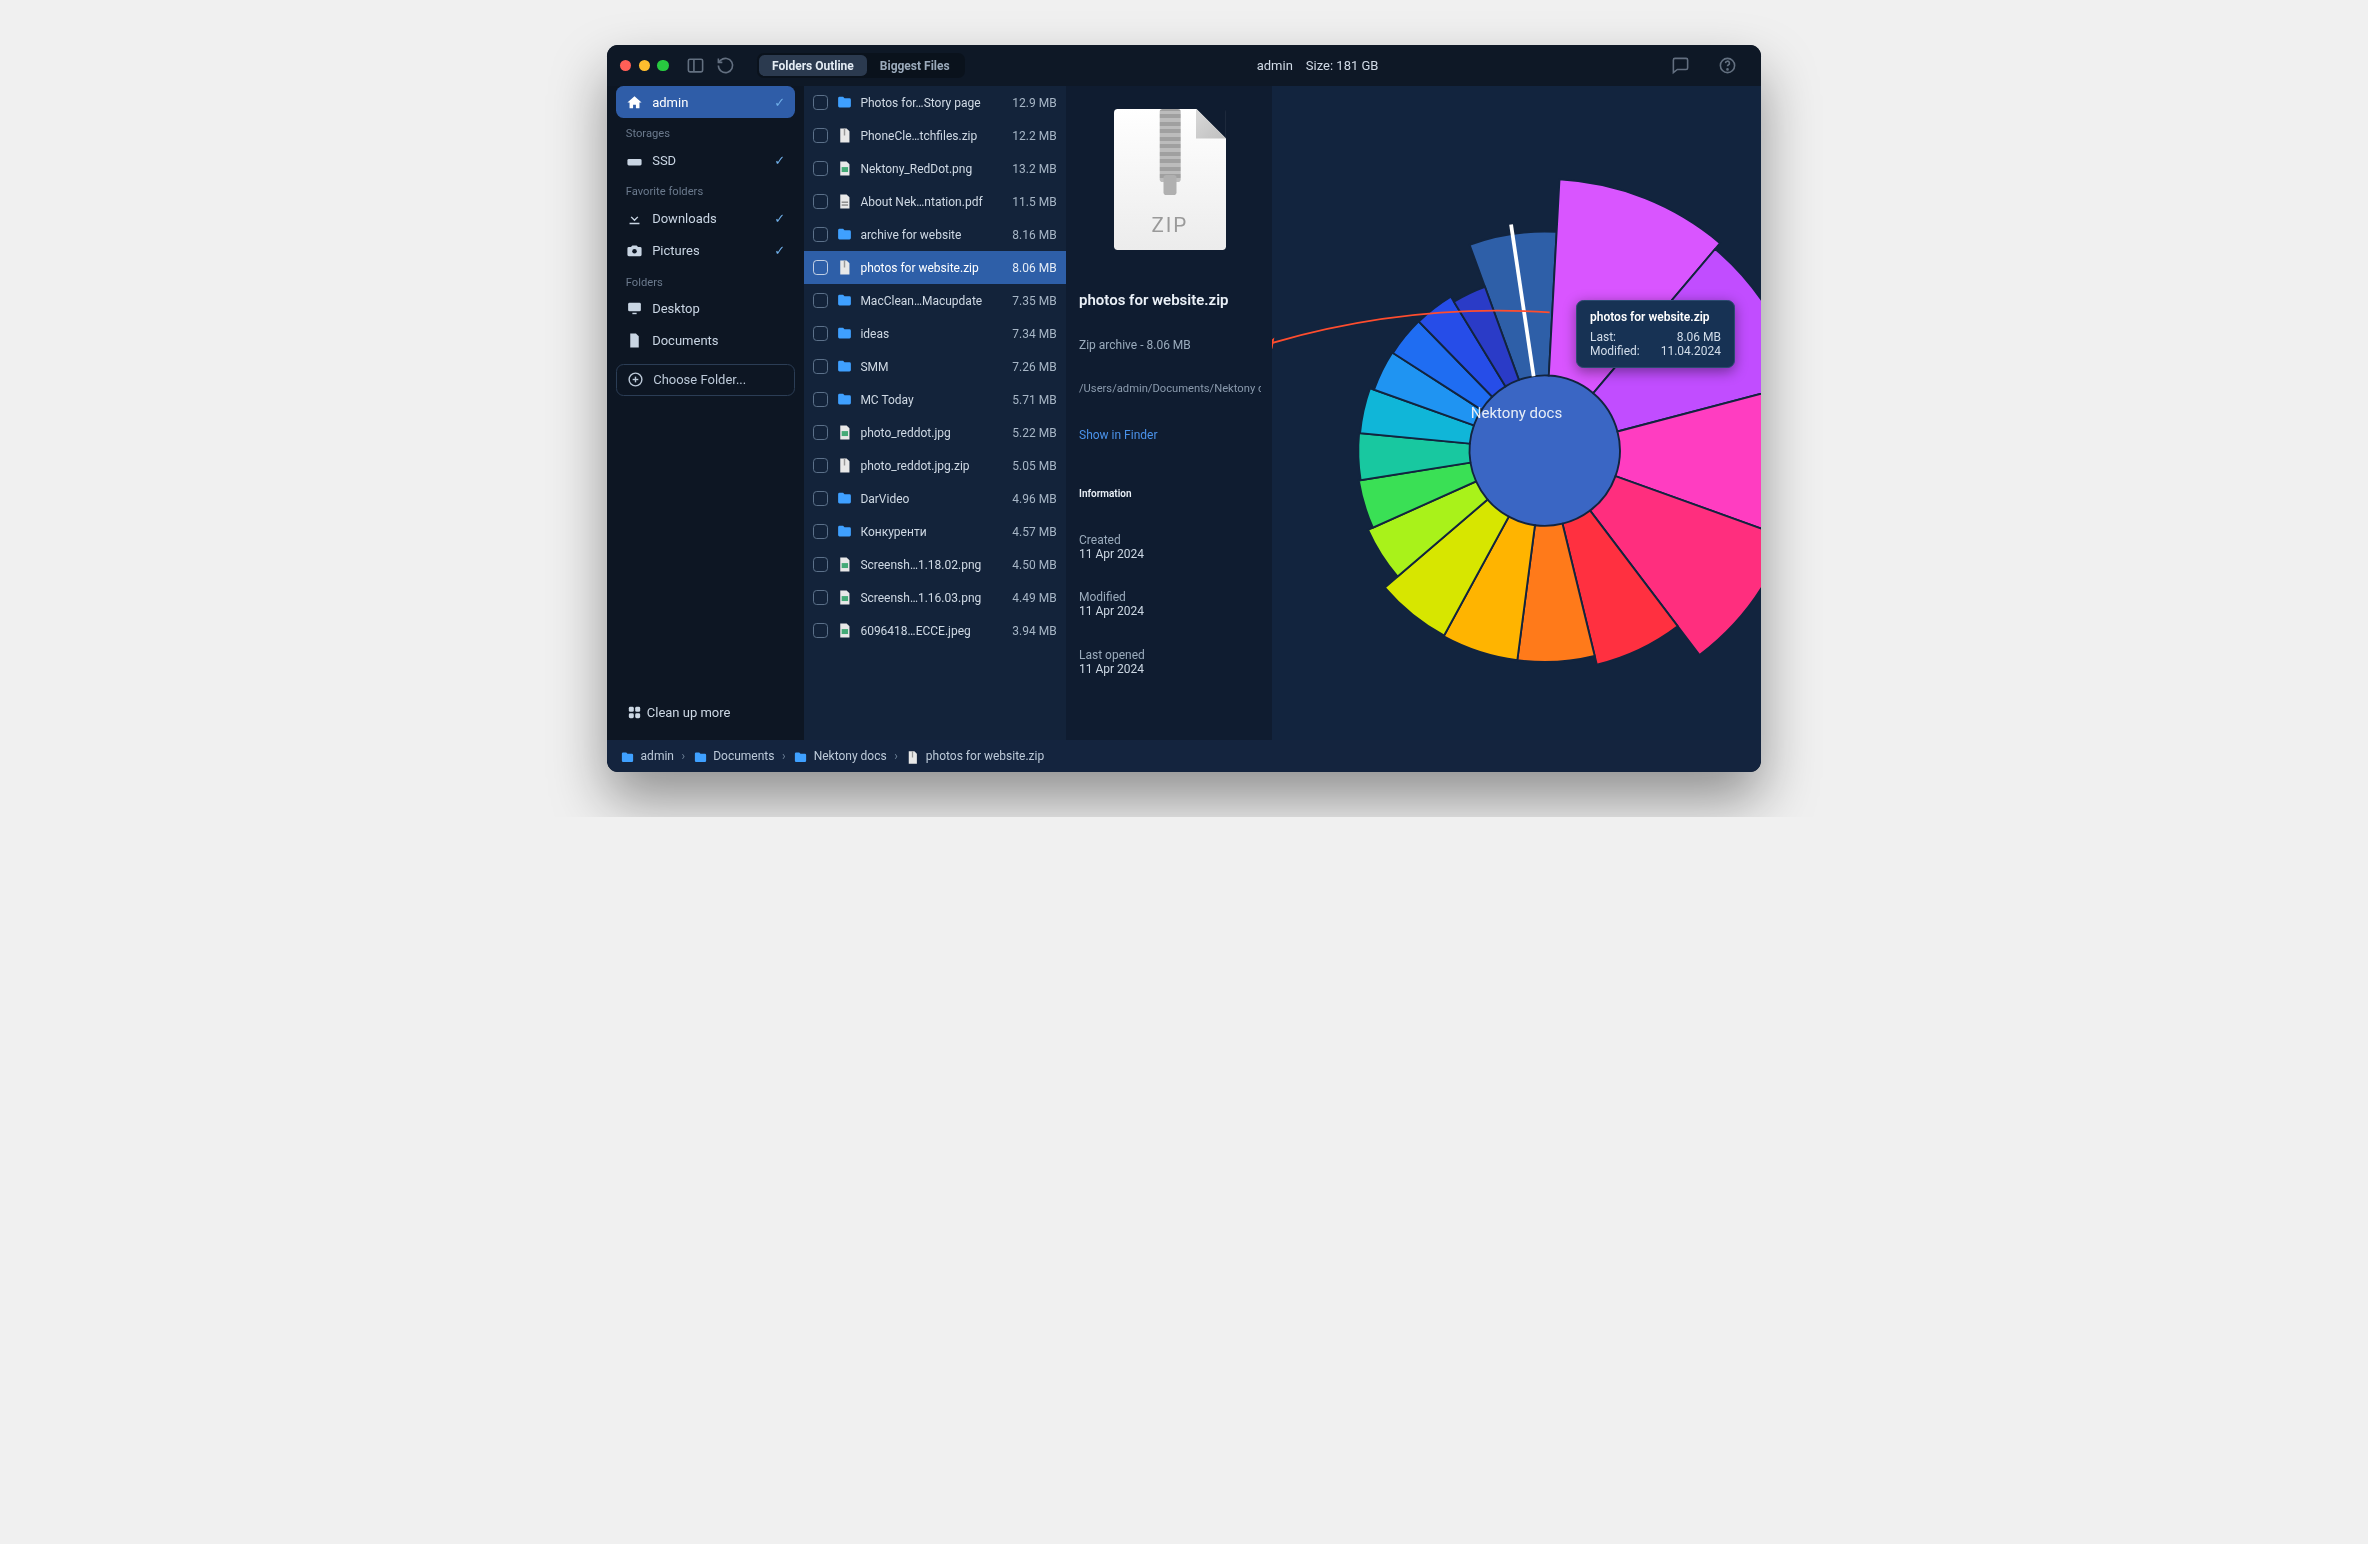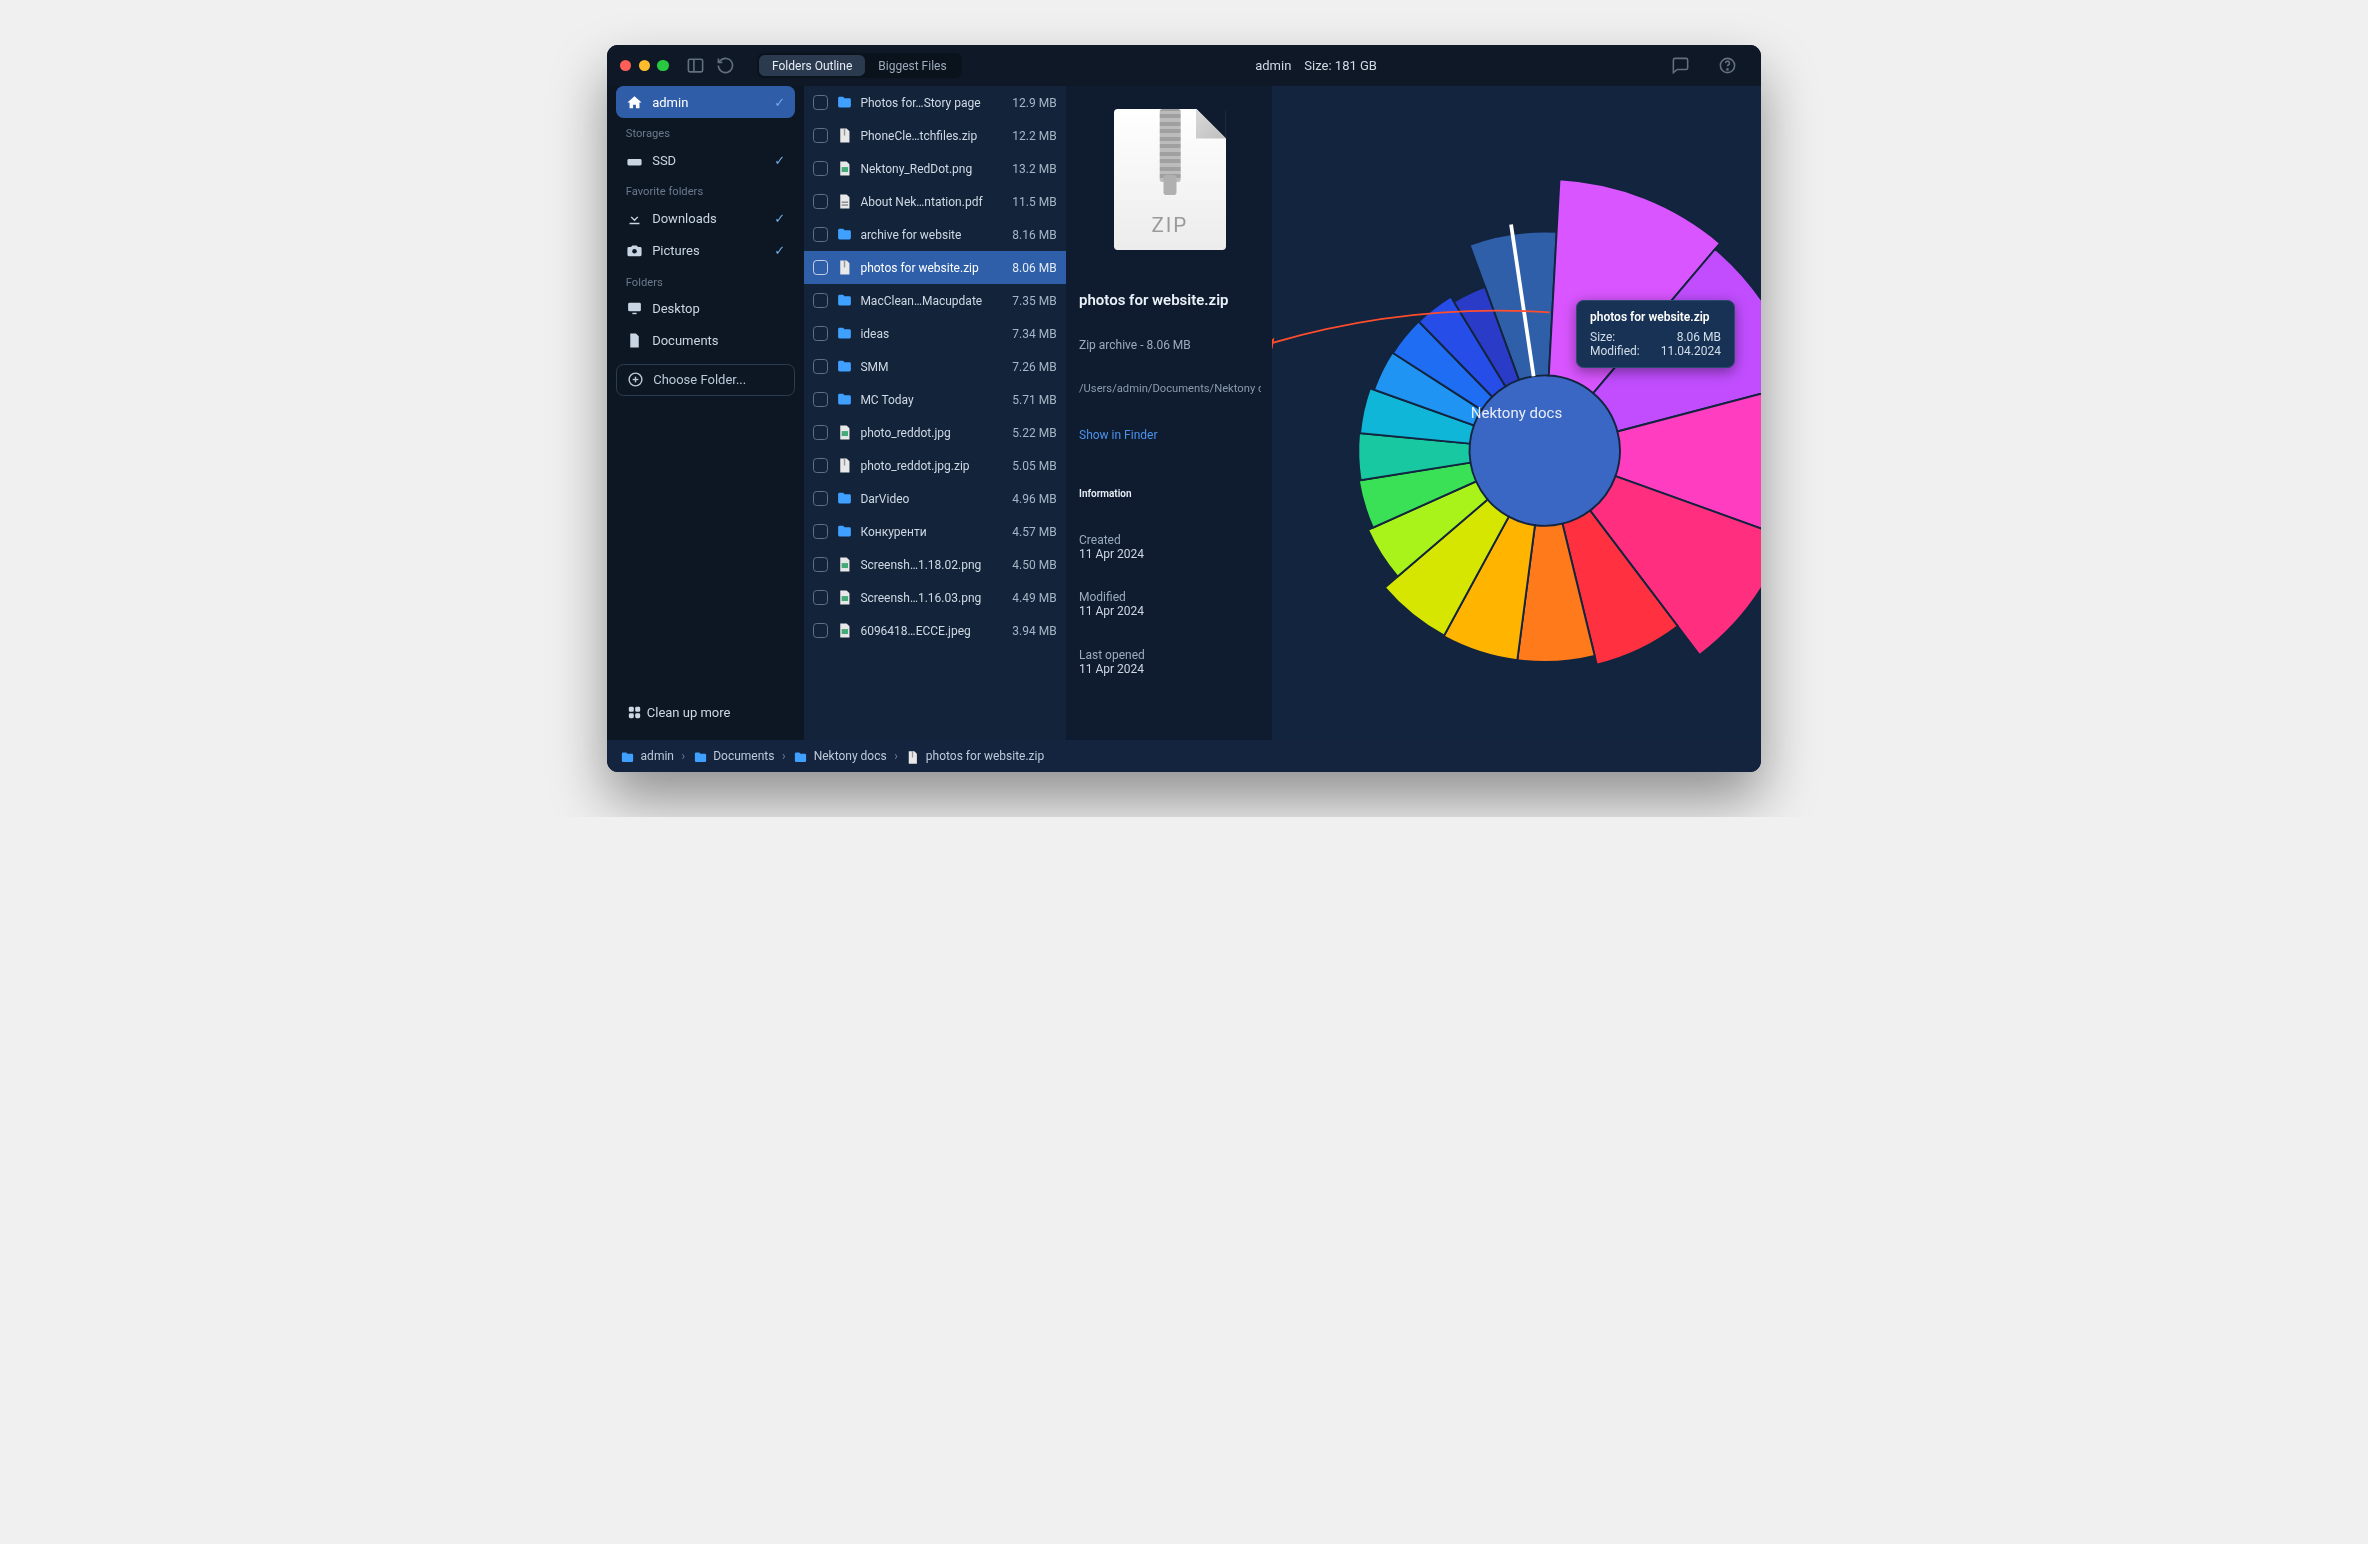--- a/index.html
+++ b/index.html
@@ -5,21 +5,21 @@
 html,body{margin:0;padding:0;background:#f0f0f0;font-family:-apple-system,BlinkMacSystemFont,"Segoe UI",Roboto,sans-serif;}
 *{box-sizing:border-box;}
 .window{width:1154px;height:727px;margin:45px auto;background:#0e1826;border-radius:11.2px;overflow:hidden;display:flex;flex-direction:column;box-shadow:0 28px 56px rgba(0,0,0,.4);position:relative;color:#c9d5e3;}
 .titlebar{height:41px;display:flex;align-items:center;padding:0 13px;background:#0e1826;}
 .traffic{display:flex;gap:7.5px;margin-right:17px;}
 .traffic span{width:11.2px;height:11.2px;border-radius:50%;display:block;}
 .tl-close{background:#ff5f57;}.tl-min{background:#ffbd2e;}.tl-max{background:#28c940;}
 .tb-icon{width:19px;height:19px;margin-right:11.2px;opacity:.55;color:#a9b8cb;}
 .tb-icon svg{width:100%;height:100%;}
 .seg{display:flex;background:rgba(0,0,0,.25);border-radius:6.6px;padding:1.9px;margin-left:11.2px}
-.seg span{padding:3.7px 13px;font-size:12px;border-radius:5.6px;cursor:pointer;color:#9baabb;}
+.seg span{padding:3.7px 13px;font-size:12px;border-radius:5.6px;cursor:pointer;color:#9baabb;font-weight:bold;}
 .seg span.active{background:#2b3a4f;color:#e4ecf4;}
 .tb-center{flex:1;display:flex;justify-content:center;gap:13px;font-size:13px;color:#d0dae6;}
 .tb-right{display:flex;gap:17px;align-items:center;}
 .body{flex:1;display:flex;min-height:0;}
 .sidebar{width:197px;background:#0d1623;padding:0px 9.4px 9.4px;display:flex;flex-direction:column;font-size:13px;}
 .sb-item{display:flex;align-items:center;gap:9.4px;height:32px;padding:0 9.4px;border-radius:7.5px;cursor:pointer;color:#c9d5e3;}
 .sb-item.selected{background:#2f5da8;color:#fff;}
 .sb-item .chk{margin-left:auto;color:#6faee8;}
 .sb-section{font-size:11.2px;color:#6b7a8d;padding:9.4px 9.4px 3.7px;}
 .choose{margin-top:7.5px;border:0.9px solid #2b3d55;border-radius:7.5px;display:flex;align-items:center;gap:9.4px;height:32px;padding:0 9.4px;color:#bcc9d8;cursor:pointer;}
@@ -427,21 +427,21 @@
           <path d="M193.42334106332686 201.66828745589146 A185.46153846153845 185.46153846153845 0 0 1 226.4056450942238 185.78249148653603 L262.568175403564 284.85018297220967 A80 80 0 0 0 248.34105130894233 291.7026208851627 Z" fill="#2a3bc7" stroke="#12243e" stroke-width="2"></path>
         </svg>
       <svg class="arrow" width="300" height="56" viewBox="0 0 320 60">
         <path d="M315 10 Q 160 0 10 45" fill="none" stroke="#ff4d2e" stroke-width="2"></path>
         <path d="M10 45 l10 -8 l-2 12 z" fill="#ff4d2e"></path>
       </svg>
       <div class="center-label">Nektony docs</div>
       <div class="tooltip">
         <div class="tt-title">photos for website.zip</div>
         <div class="tt-row">
-            <span>Size:</span>
+            <span>Last:</span>
             <span>8.06 MB</span>
           </div>
         <div class="tt-row">
             <span>Modified:</span>
             <span>11.04.2024</span>
           </div>
       </div>
     </div>
   </div>
 

